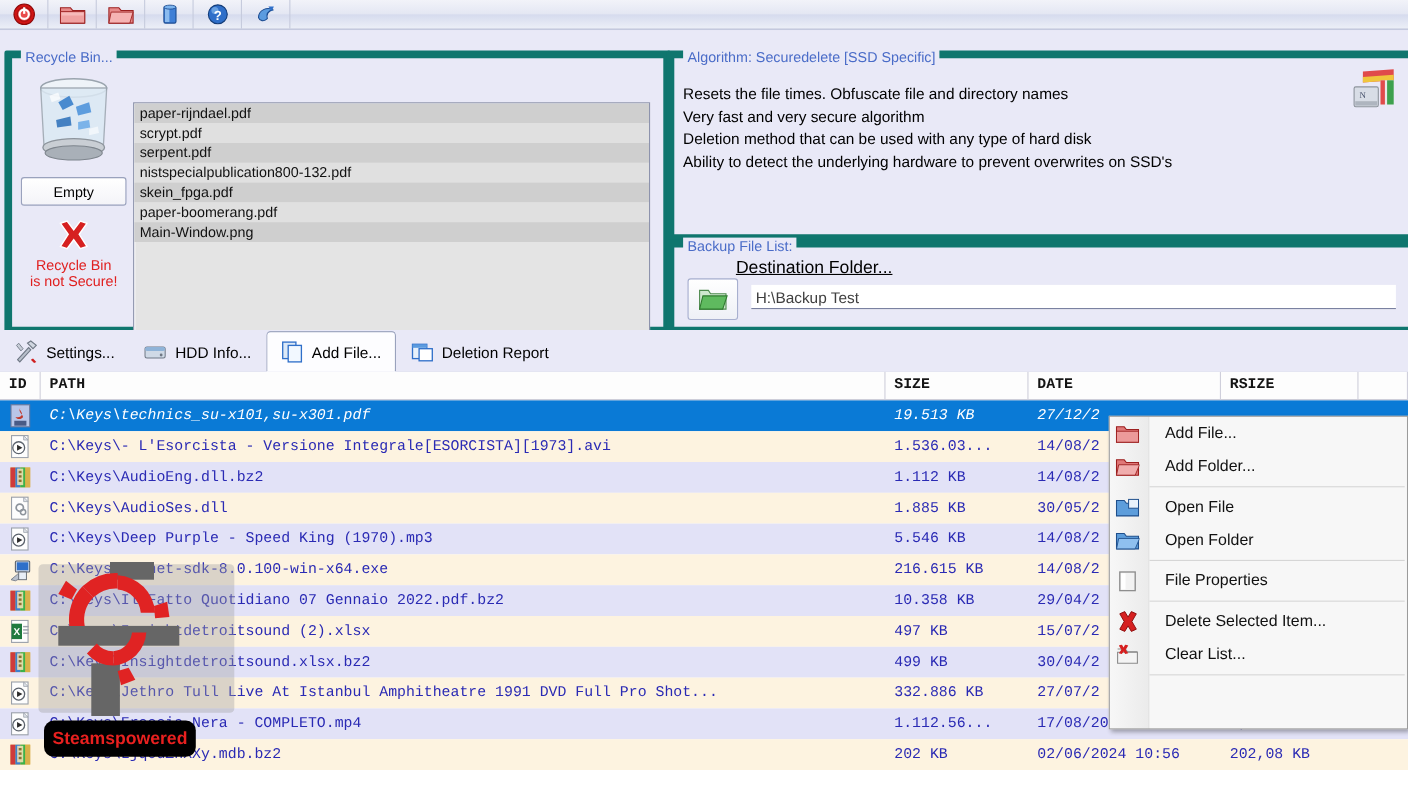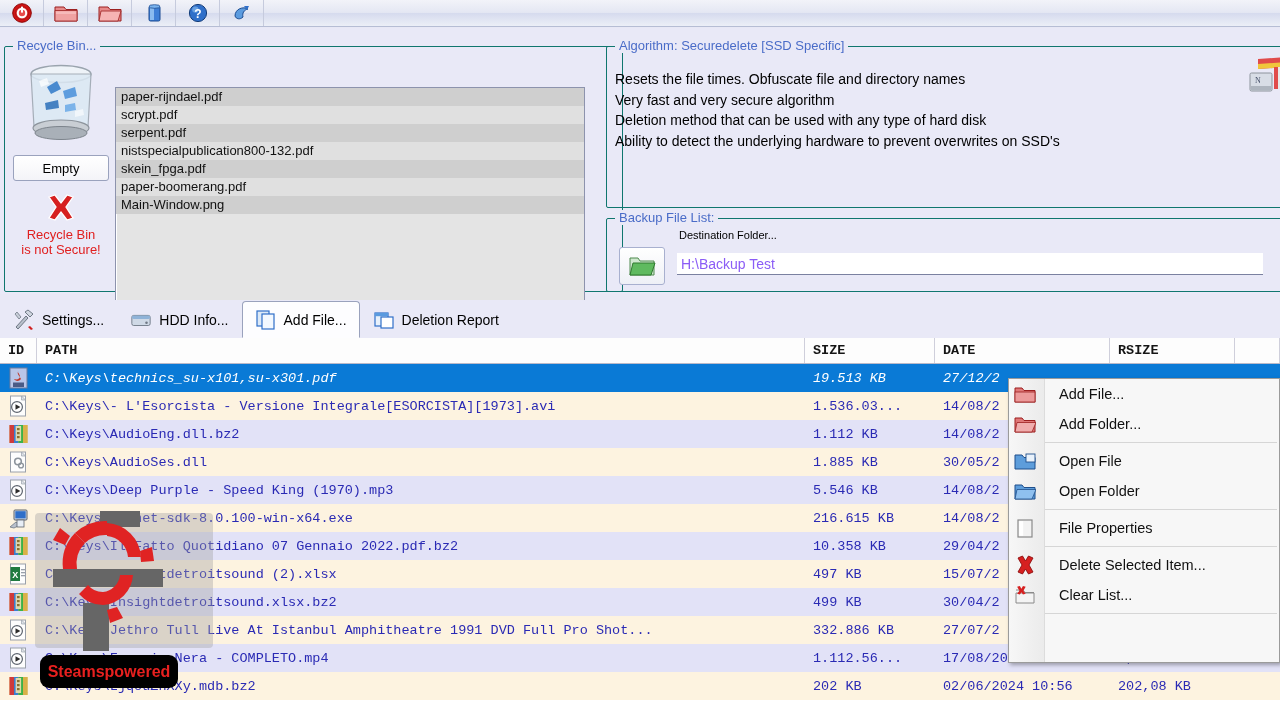--- a/index.html
+++ b/index.html
@@ -28,21 +28,21 @@
   }
   .tb-btn:first-child{border-left:none;}
 
   
   .upper{
     position:absolute;left:0;top:28px;width:1280px;height:266px;
     background:#e9e9f7;
   }
 
   
-  .groupbox{position:absolute;border:1px solid #0f766e;border-radius:2px;padding-left:25px;}
+  .groupbox{position:absolute;border:7px solid #0f766e;border-radius:2px;}
   .groupbox > .gb-title{
     position:absolute;top:-9px;left:8px;
     background:#e9e9f7;
     padding:0 4px;
     color:#4a6cc8;
     font-size:13px;
     white-space:nowrap;
   }
 
   #gb-recycle{left:4px;top:18px;width:592px;height:244px;}
@@ -82,32 +82,32 @@
 
   
   .algo-lines{
     position:absolute;left:8px;top:22px;width:600px;
     font-size:14px;line-height:20.5px;color:#000;
   }
   .algo-lines div{white-space:nowrap;}
   .flag-icon{position:absolute;right:10px;top:8px;width:46px;height:44px;}
 
   
-  .dest-label{position:absolute;left:72px;top:10px;font-size:11px;color:#000;}
+  .dest-label{position:absolute;left:56px;top:10px;font-size:16px;color:#000;text-decoration:underline;}
   .folder-btn{
     position:absolute;left:12px;top:28px;width:44px;height:36px;
     background:linear-gradient(to bottom,#ffffff,#eef0f6);
     border:1px solid #a8b0cf;border-radius:3px;
     display:flex;align-items:center;justify-content:center;
     cursor:pointer;
   }
   .dest-input{
     position:absolute;left:70px;top:34px;width:586px;height:22px;
     background:#fff;border:none;border-bottom:1px solid #7a81a0;
-    font-family:"Liberation Sans",sans-serif;font-size:14px;color:#8b5cf6;
+    font-family:"Liberation Sans",sans-serif;font-size:14px;color:#404040;
     padding:0 4px;box-sizing:border-box;
   }
 
   
   .tabstrip{
     position:absolute;left:0;top:300px;width:1280px;height:38px;
     background:#e9e9f7;
     border-bottom:1px solid #b0b6d0;
     display:flex;align-items:flex-end;
   }

